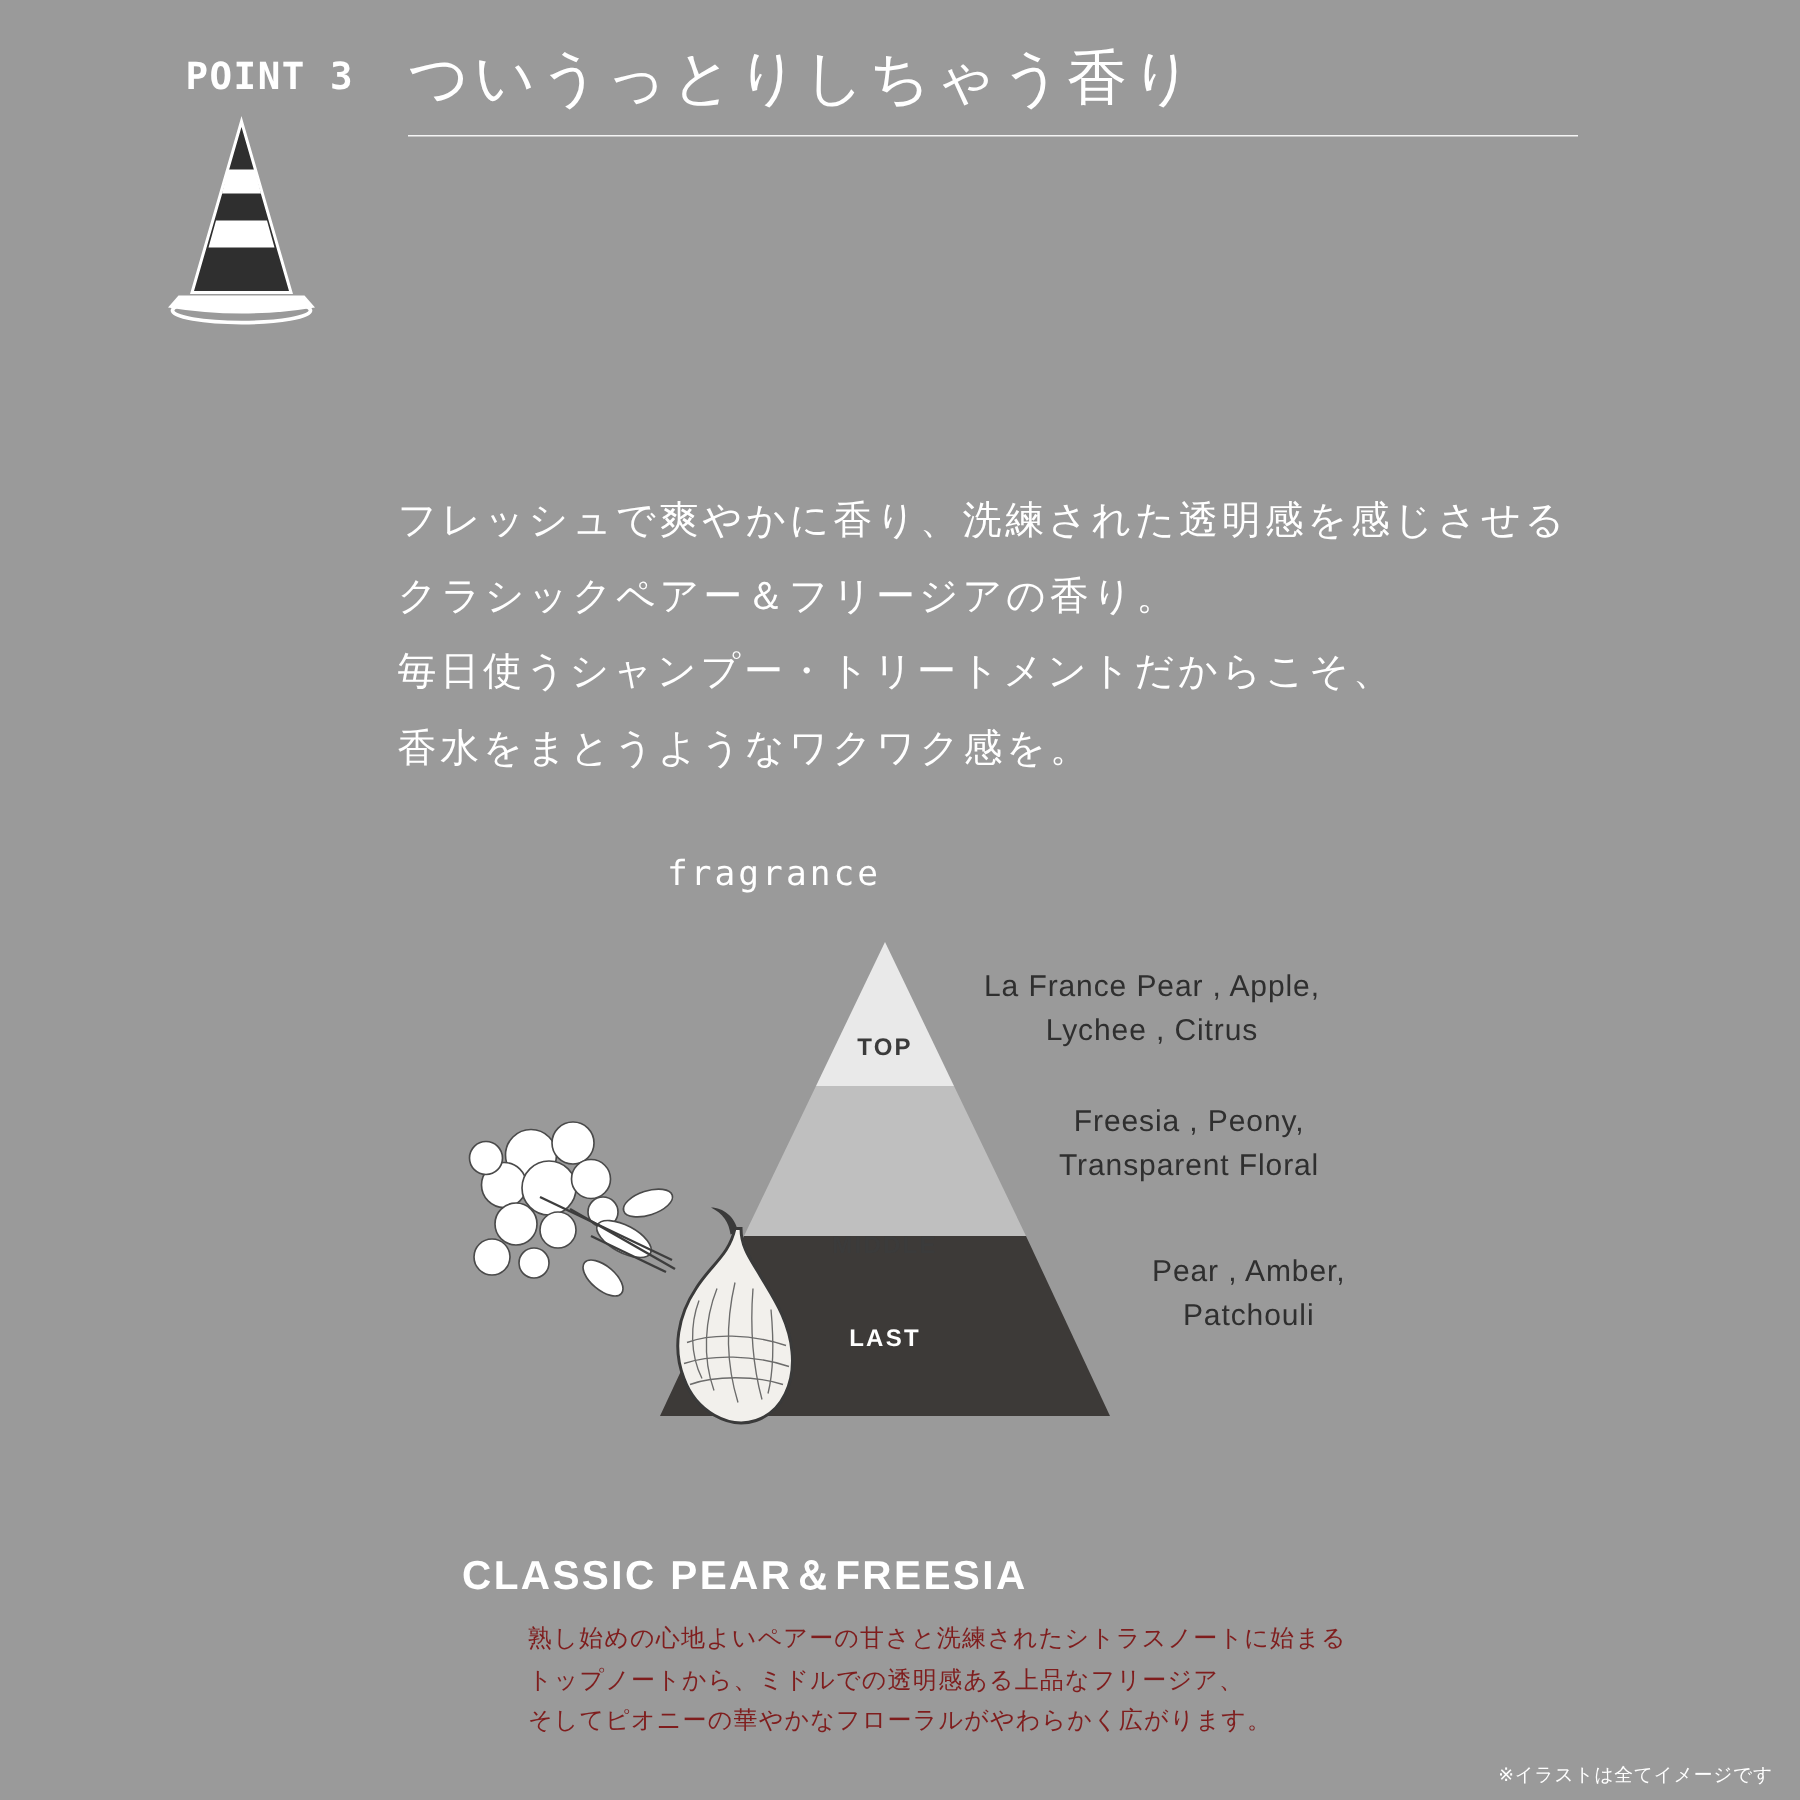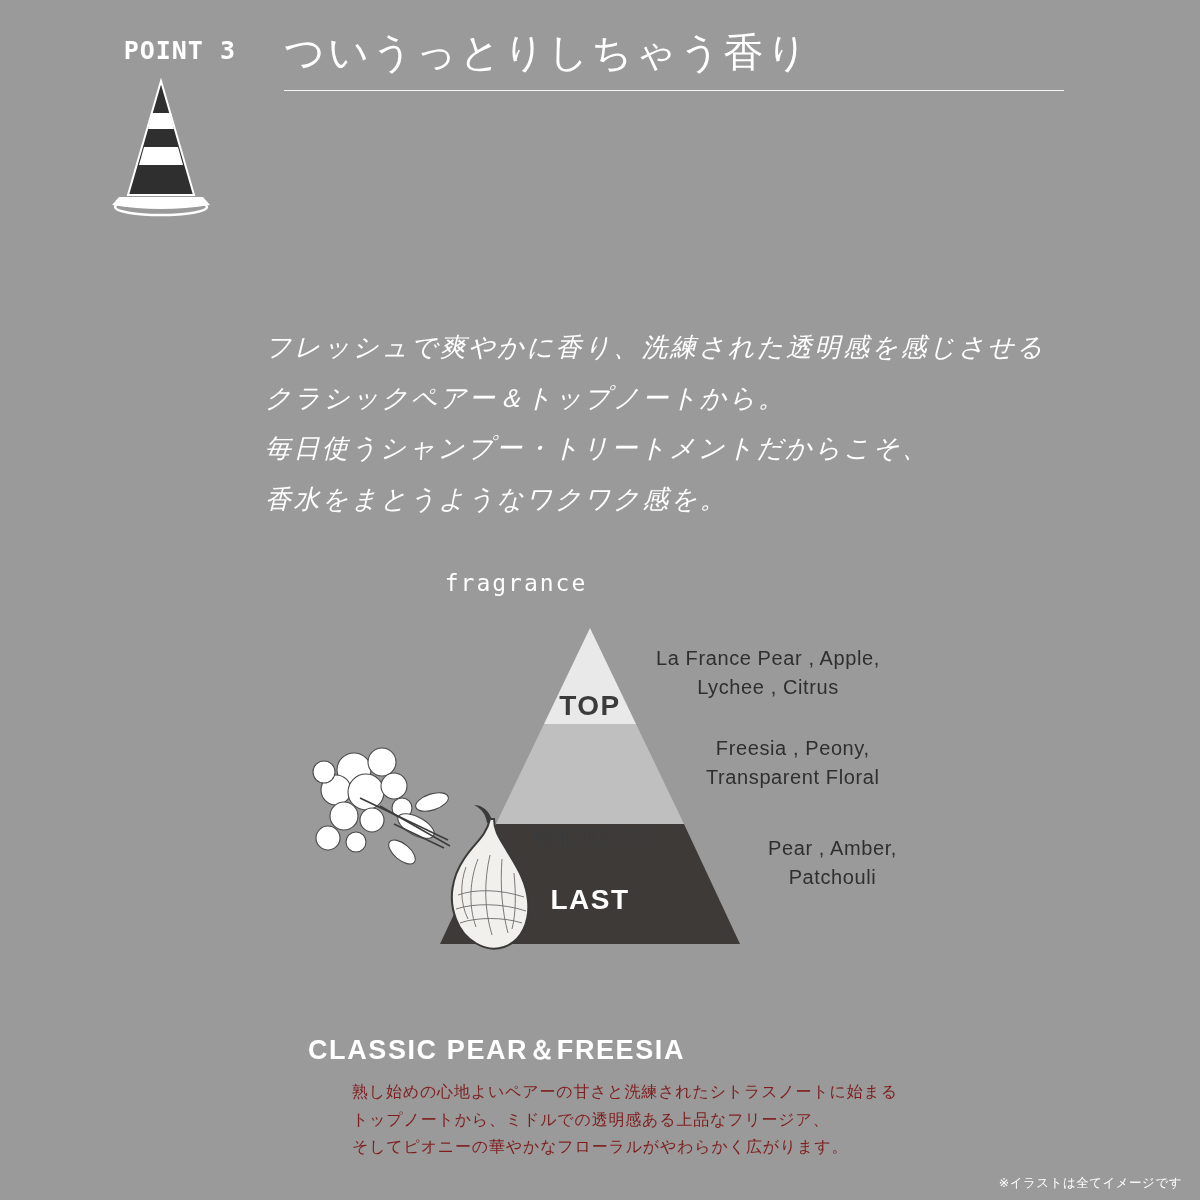--- a/index.html
+++ b/index.html
@@ -44,21 +44,21 @@
     color: #ffffff;
     white-space: nowrap;
   }
   .cone {
     margin-top: 8px;
     width: 150px;
     height: 150px;
   }
   .head-right {
     position: absolute;
-    left: 284px;
+    left: 272px;
     top: 0;
     width: 800px;
   }
   .head-title {
     font-size: 40px;
     letter-spacing: 3px;
     color: #ffffff;
     line-height: 1.2;
     font-family: "DejaVu Sans", sans-serif;
     font-weight: 400;
@@ -83,21 +83,20 @@
   .lead {
     position: absolute;
     left: 265px;
     top: 322px;
     width: 900px;
     font-size: 26px;
     line-height: 1.95;
     letter-spacing: 2.5px;
     color: #ffffff;
     font-family: "DejaVu Sans", sans-serif;
-    font-style: italic;
   }
 
   
   .fragrance-title {
     position: absolute;
     top: 570px;
     left: 0;
     width: 1032px;
     text-align: center;
     font-family: "DejaVu Sans Mono", monospace;
@@ -117,21 +116,21 @@
     position: absolute;
     left: 390px;
     top: 0;
     width: 400px;
     height: 325px;
   }
   .tier-label {
     position: absolute;
     width: 400px;
     text-align: center;
-    font-size: 28px;
+    font-size: 16px;
     font-weight: bold;
     letter-spacing: 1.5px;
     color: #3b3b3b;
     font-family: "Liberation Sans", sans-serif;
   }
   .tier-label.last { color: #ffffff; }
   .note {
     position: absolute;
     font-size: 20px;
     line-height: 1.45;
@@ -214,21 +213,21 @@
     </div>
 
     <div class="head-right">
       <div class="head-title">ついうっとりしちゃう香り</div>
       <div class="head-rule"></div>
     </div>
   </div>
 
   <div class="lead">
     <div>フレッシュで爽やかに香り、洗練された透明感を感じさせる</div>
-    <div>クラシックペアー＆トップノートから。</div>
+    <div>クラシックペアー＆フリージアの香り。</div>
     <div>毎日使うシャンプー・トリートメントだからこそ、</div>
     <div>香水をまとうようなワクワク感を。</div>
   </div>
 
   <div class="fragrance-title">fragrance</div>
 
   <div class="pyramid-area">
 
     <svg class="pyramid" viewBox="0 0 400 325">
 

